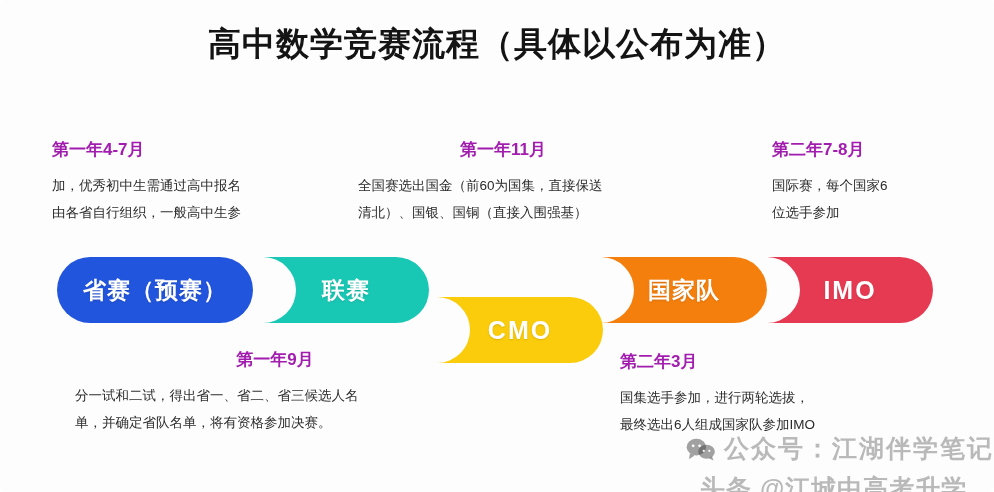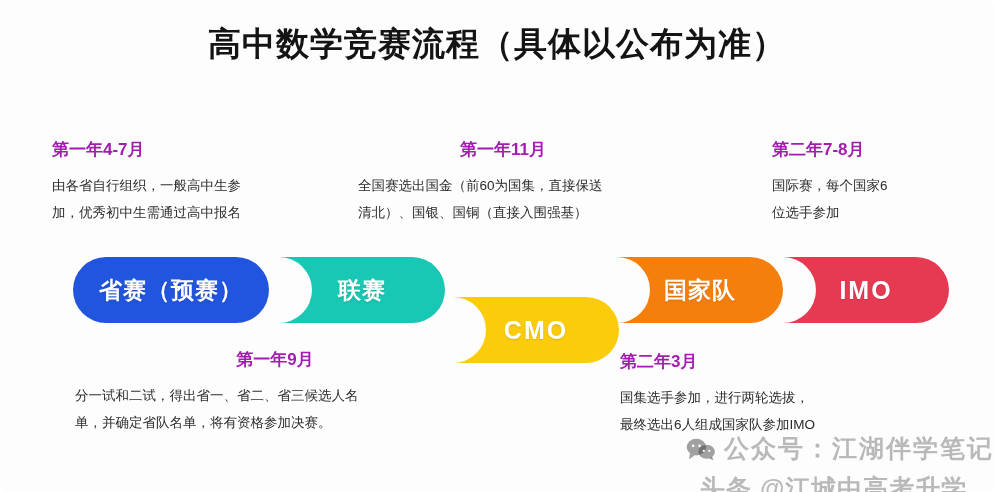--- a/index.html
+++ b/index.html
@@ -64,21 +64,21 @@
   .annot-top-3 .annot-heading { text-align: left; }
 
   .annot-bot-1 { left: 75px;  top: 348px; width: 420px; }
   .annot-bot-1 .annot-heading { text-align: center; width: 400px; }
   .annot-bot-2 { left: 620px; top: 350px; width: 340px; }
   .annot-bot-2 .annot-heading { text-align: left; }
 
   
   .process-bar {
     position: absolute;
-    left: 16px;
+    left: 0;
     top: 257px;
     width: 797px;
     height: 70px;
   }
   .seg {
     position: absolute;
     top: 0;
     height: 66px;
     display: flex;
     align-items: center;
@@ -140,22 +140,22 @@
 </head>
 <body>
 
 <div id="root">
 
   <div class="page-title">高中数学竞赛流程（具体以公布为准）</div>
 
   <div class="annot annot-top-1">
     <div class="annot-heading">第一年4-7月</div>
     <div class="annot-body">
+      <div>加，优秀初中生需通过高中报名</div>
       <div>由各省自行组织，一般高中生参</div>
-      <div>加，优秀初中生需通过高中报名</div>
     </div>
   </div>
 
   <div class="annot annot-top-2">
     <div class="annot-heading">第一年11月</div>
     <div class="annot-body">
       <div>全国赛选出国金（前60为国集，直接保送</div>
       <div>清北）、国银、国铜（直接入围强基）</div>
     </div>
   </div>

